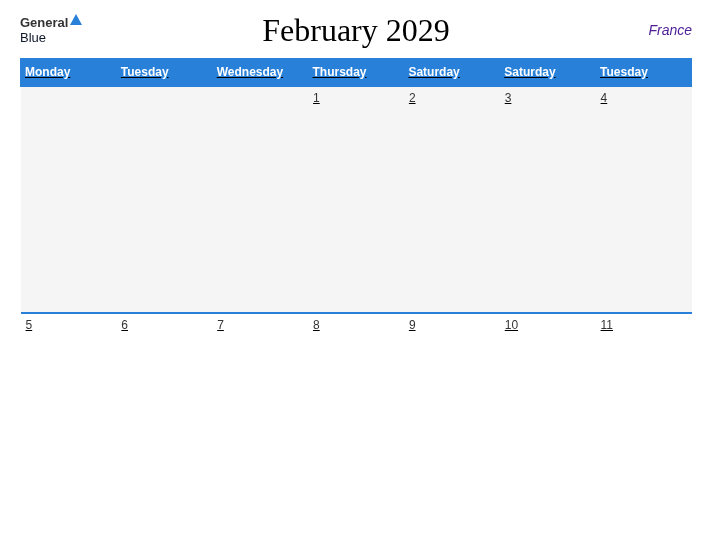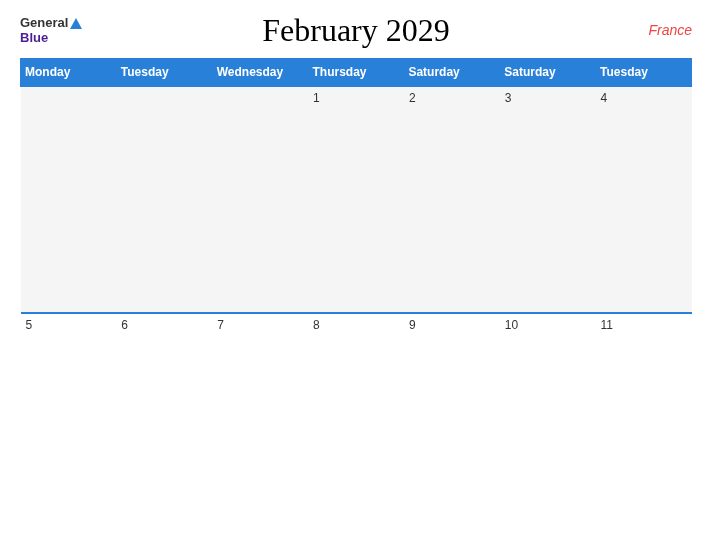--- a/index.html
+++ b/index.html
@@ -41,28 +41,29 @@
       font-weight: normal;
       color: #000000;
       font-family: Georgia, serif;
       position: absolute;
       left: 50%;
       transform: translateX(-50%);
     }
 
     .country {
       font-size: 14px;
-      color: #ef4444;
+      color: #4c1d95;
       font-style: italic;
     }
 
     .calendar-table {
       width: 100%;
       border-collapse: collapse;
       flex: 1;
+      text-decoration: underline;
     }
 
     .calendar-table thead tr th {
       background-color: #2980d9;
       color: #fff;
       font-size: 12px;
       font-weight: bold;
       padding: 6px 4px;
       text-align: left;
       border: 1px solid #2980d9;
@@ -100,25 +101,25 @@
       background: #fff;
     }
   </style>
 </head>
 <body>
 
 <div class="calendar-container">
   <div class="header" style="position:relative; display:flex; align-items:center;">
     <div class="logo">
     <div style="display:flex;flex-direction:column;align-items:flex-start;">
-      <div style="display:flex;align-items:flex-end;">
+      <div style="display:flex;align-items:flex-start;">
         <span style="font-size:13px;font-weight:bold;color:#333;">General</span>
         <span style="display:inline-block;width:0;height:0;border-left:6px solid transparent;border-right:6px solid transparent;border-bottom:11px solid #2980d9;margin:0 2px;position:relative;top:-1px;"></span>
       </div>
-      <span style="font-size:13px;font-weight:bold;color:#4c1d95;">Blue</span>
+      <span style="font-size:13px;font-weight:normal;color:#0f172a;">Blue</span>
     </div>
   </div>
     <div class="title">February 2029</div>
     <div class="country">France</div>
   </div>
 
   <table class="calendar-table">
     <thead>
       <tr>
         <th>Monday</th>

